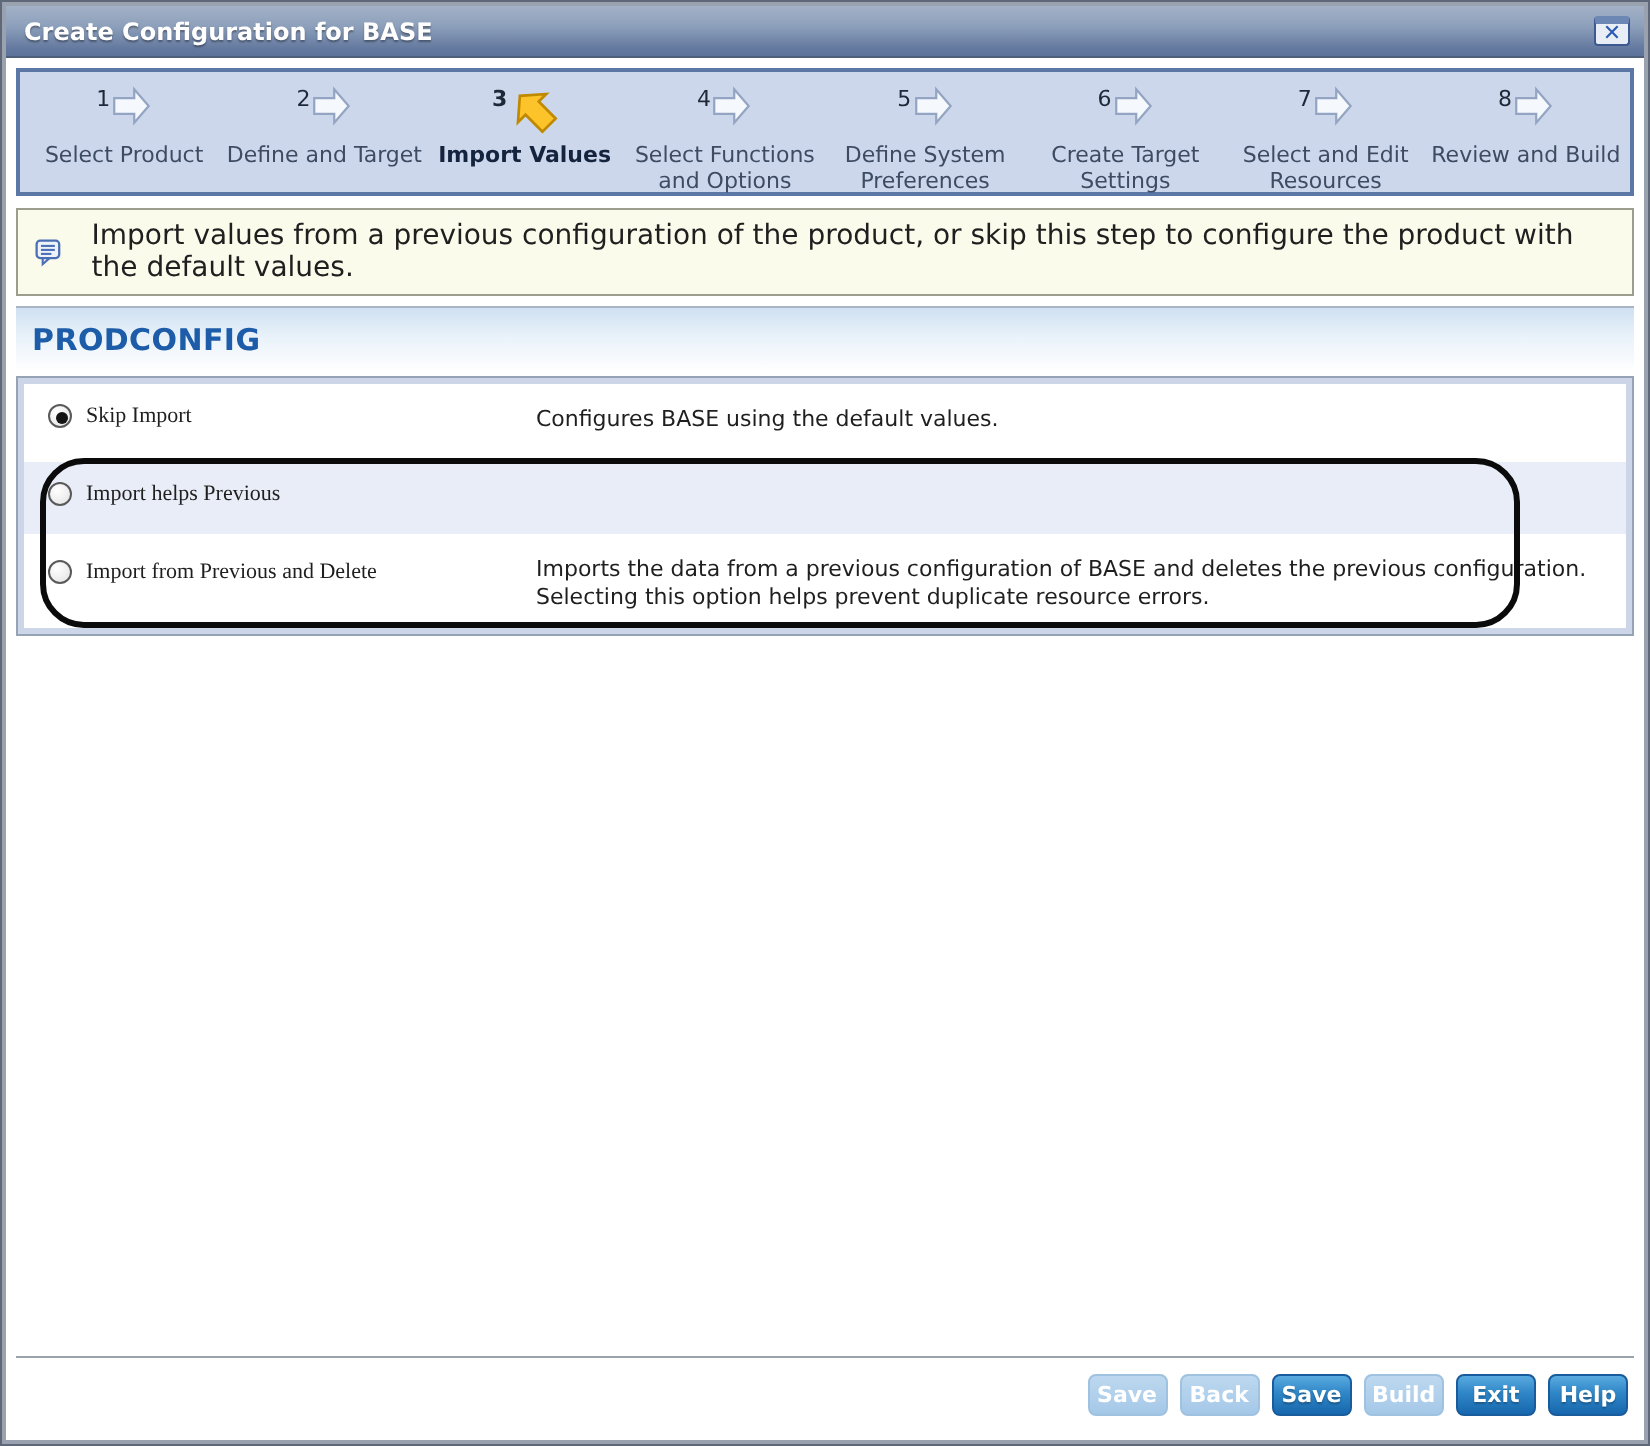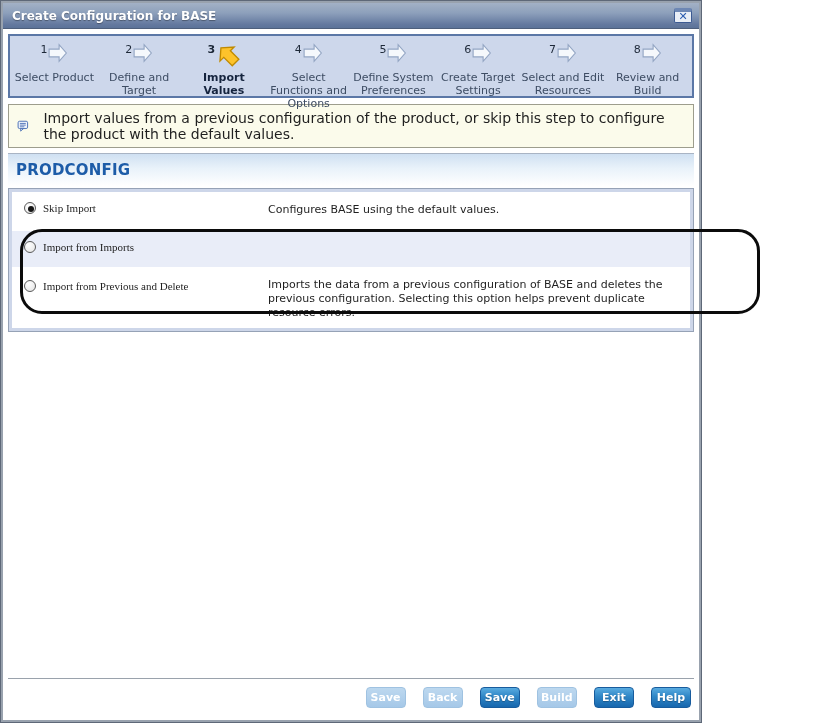--- a/index.html
+++ b/index.html
@@ -1,19 +1,19 @@
 <!DOCTYPE html>
 <html><head>
 <meta charset="utf-8">
 <style>
   * { box-sizing: border-box; margin: 0; padding: 0; }
   html,body { background:#fff; }
   body { font-family: "DejaVu Sans", "Liberation Sans", sans-serif; width:825px; height:723px; }
 
-  .frame { width:702px; height:723px; border:1px solid #5e6878; background:#fde047; }
+  .frame { width:825px; height:723px; border:1px solid #5e6878; background:#fde047; }
   .frame-inner { width:100%; height:100%; border:2px solid #99a2ae; background:#fff; position:relative; }
 
   
   .titlebar {
     height:26px;
     background:linear-gradient(180deg,#a3b1c6 0%,#8da0bb 40%,#64799f 85%,#5c7399 100%);
     border-bottom:1px solid #4e5f7c;
     display:flex; align-items:center; justify-content:space-between;
     padding:0 7px 0 9px;
   }
@@ -80,21 +80,21 @@
     position:absolute; left:11px; top:40px; width:740px; height:85px;
     border:3px solid #0b0b0b; border-radius:22px; pointer-events:none;
   }
 
   
   .footer {
     position:absolute; left:5px; right:5px; bottom:4px;
     border-top:1px solid #9aa2ac; padding:7px 3px 8px 0; text-align:right; background:#fff;
   }
   .btn {
-    display:inline-block; height:21px; min-width:40px; padding:0 3px; margin-left:12px;
+    display:inline-block; height:21px; min-width:40px; padding:0 3px; margin-left:1px;
     border-radius:4px; font-size:11px; font-weight:bold; color:#fff; line-height:19px;
     text-align:center; cursor:pointer; font-family:inherit;
     text-shadow:0 1px 1px rgba(0,0,0,.25);
   }
   .btn.enabled {
     background:linear-gradient(180deg,#59abe0 0%,#2f86c6 45%,#1767ae 100%);
     border:1px solid #185c9d;
   }
   .btn.disabled {
     background:linear-gradient(180deg,#bdd8ef 0%,#a5c8e8 100%);
@@ -222,21 +222,21 @@
             <span class="option-label">Skip Import</span>
           </div>
           <div class="option-desc-cell">
             <span>Configures BASE using the default values.</span>
           </div>
         </div>
 
         <div class="option-row alt">
           <div class="option-label-cell">
             <span class="radio"></span>
-            <span class="option-label">Import from Imports</span>
+            <span class="option-label">Import helps Previous</span>
           </div>
         </div>
 
         <div class="option-row">
           <div class="option-label-cell">
             <span class="radio"></span>
             <span class="option-label">Import from Previous and Delete</span>
           </div>
           <div class="option-desc-cell">
             <span>Imports the data from a previous configuration of BASE and deletes the previous configuration. Selecting this option helps prevent duplicate resource errors.</span>

